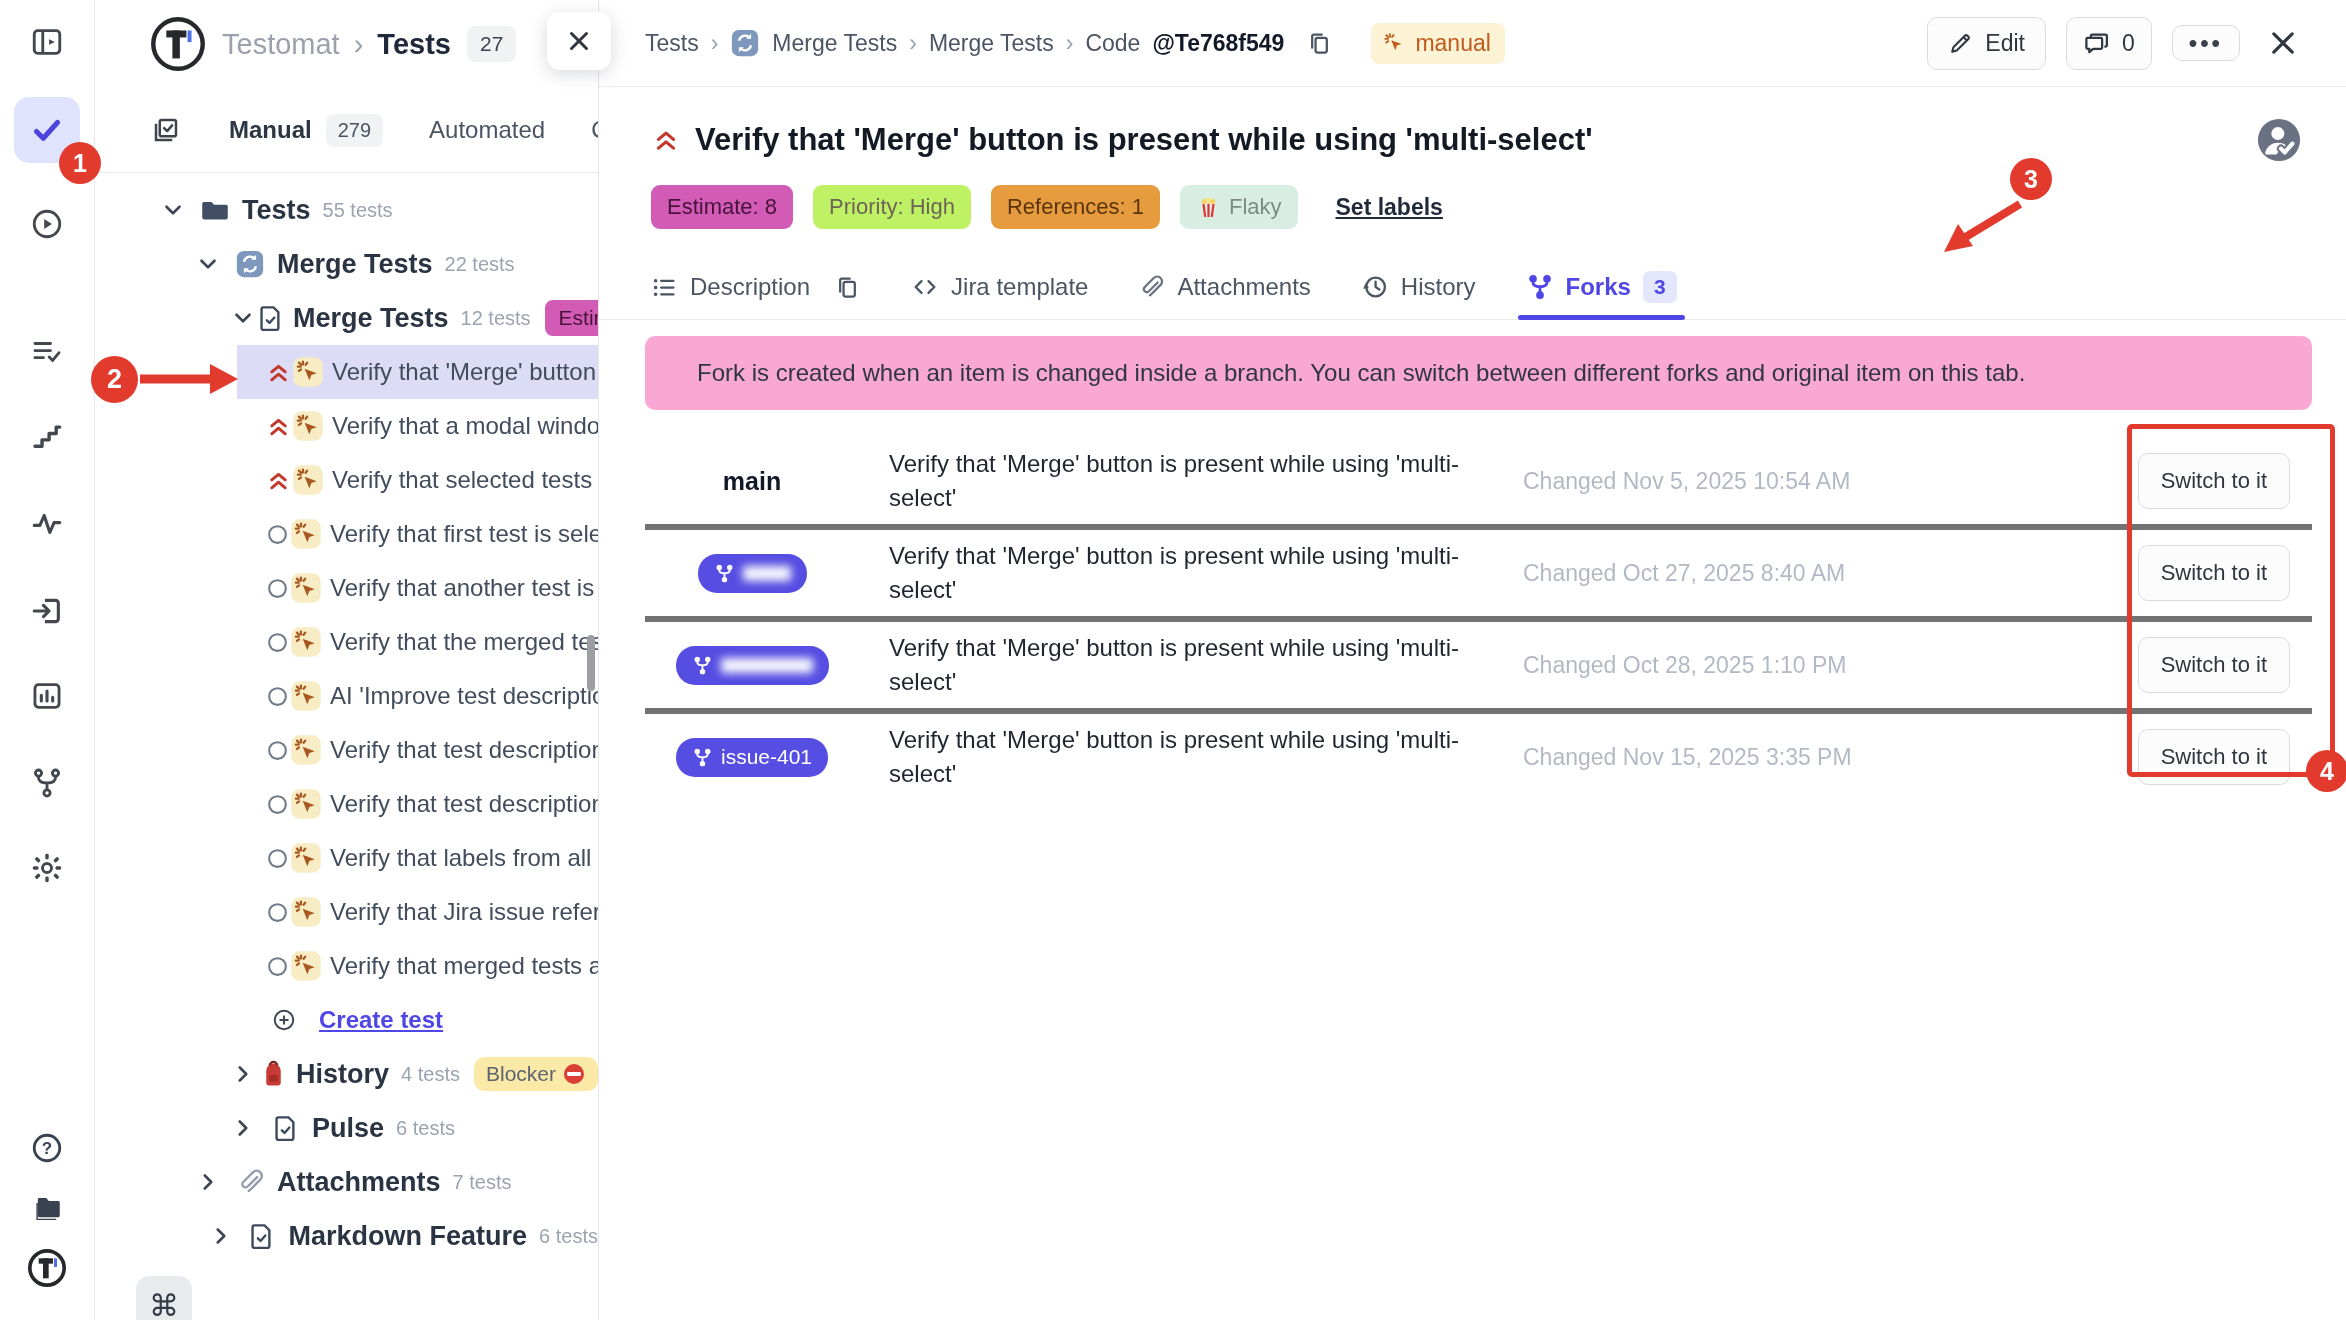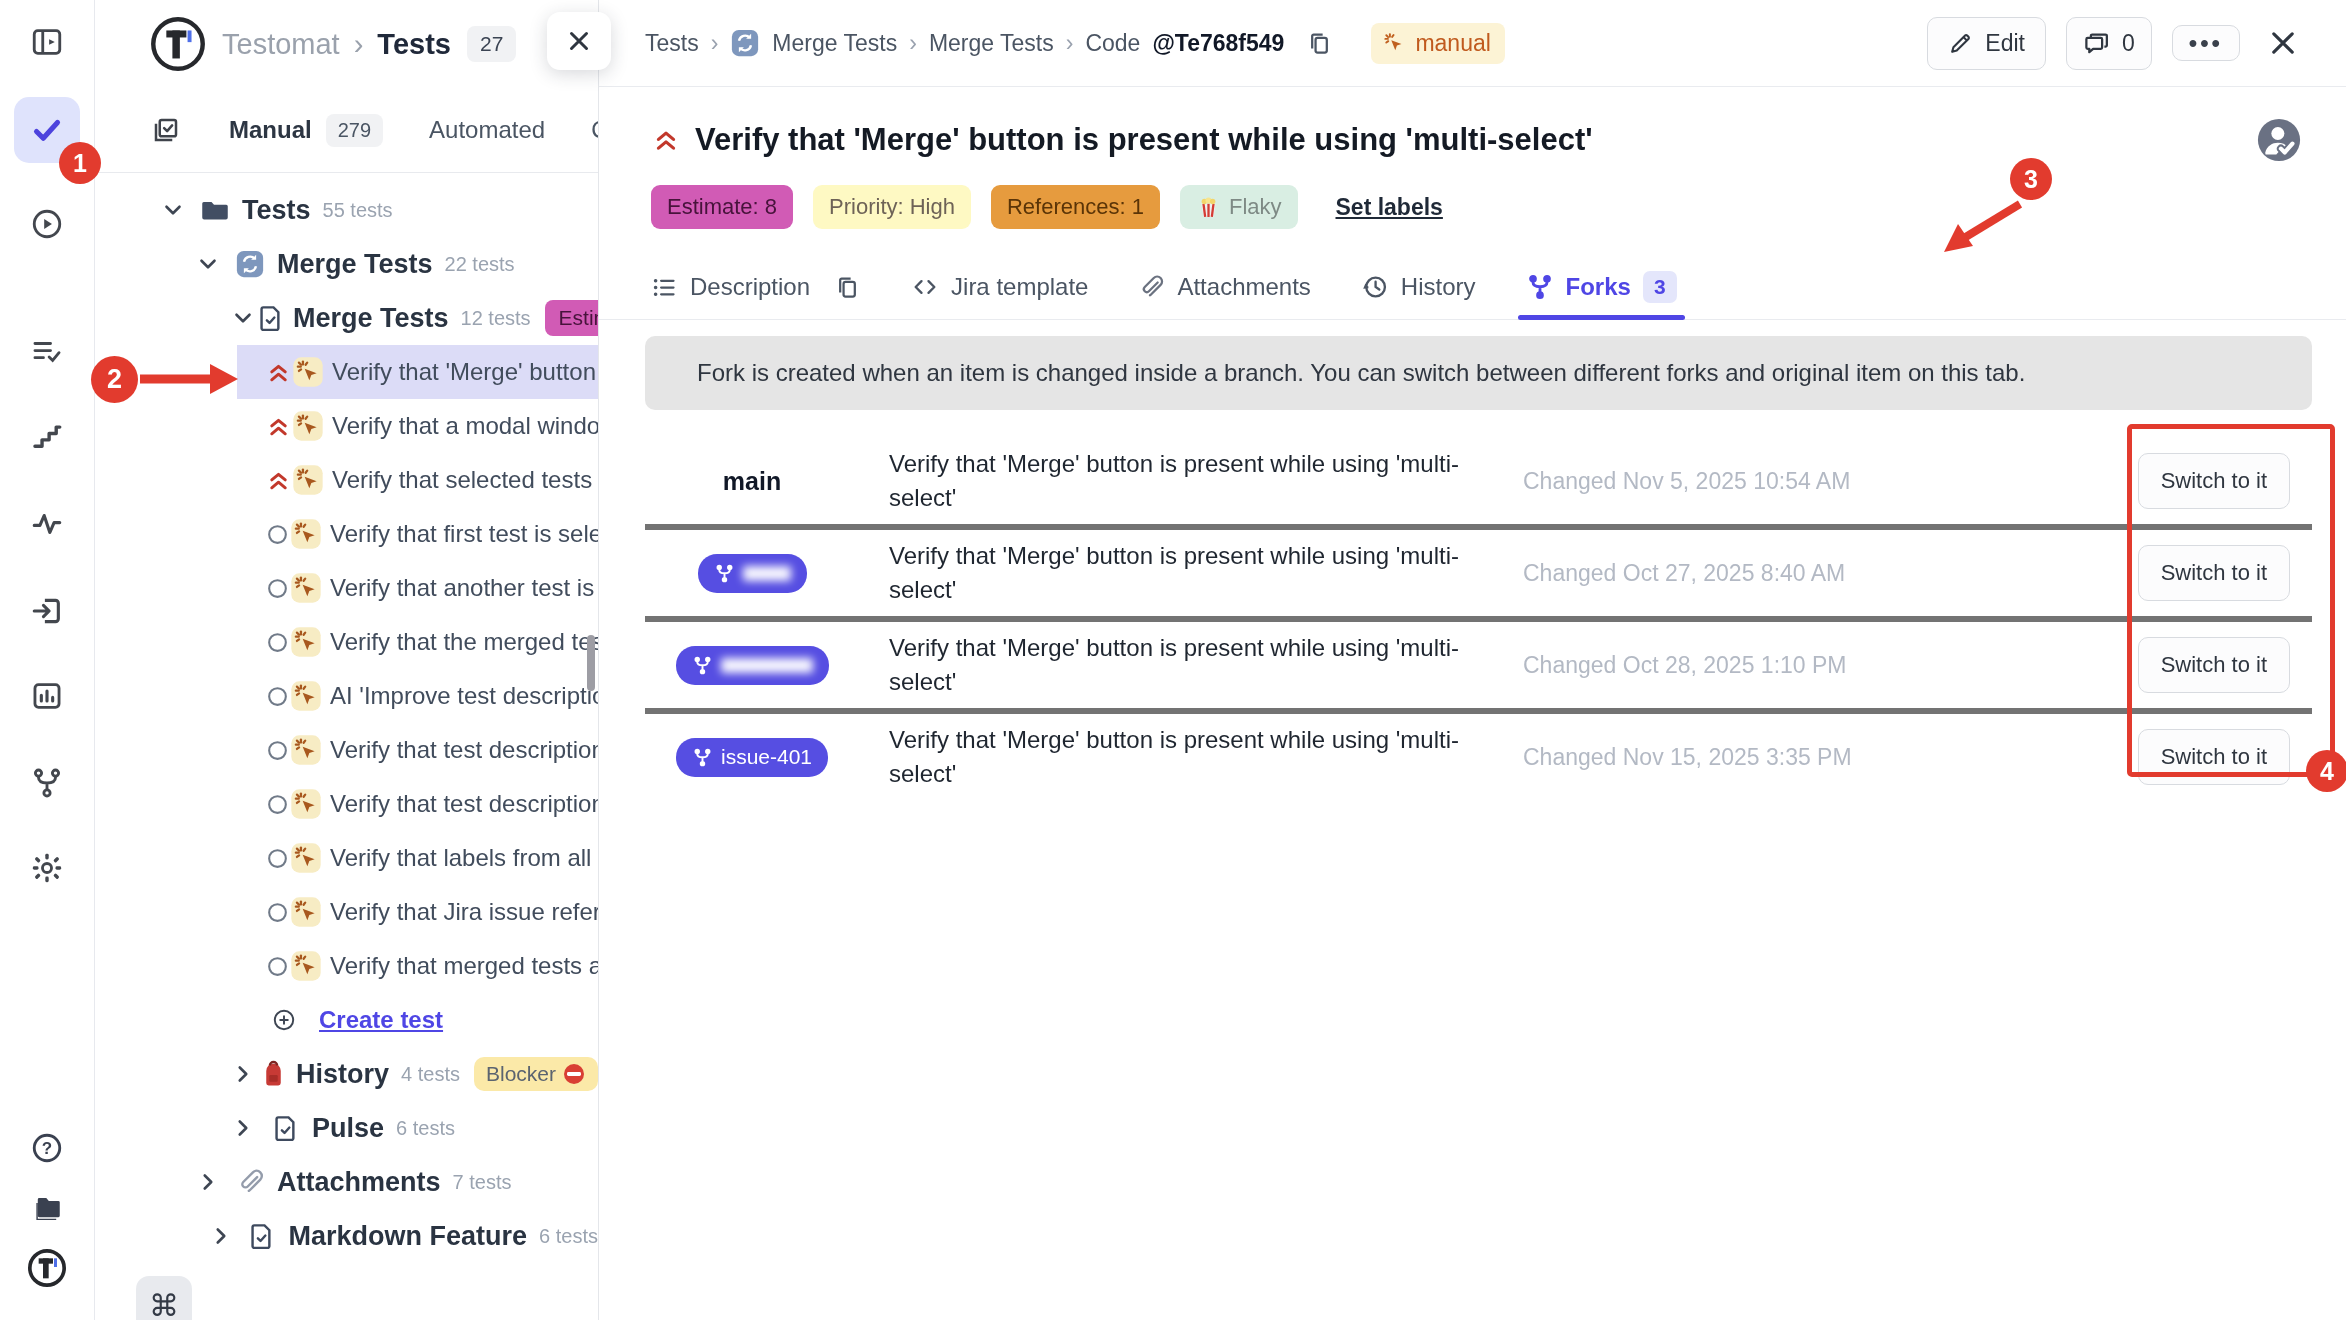--- a/index.html
+++ b/index.html
@@ -47,33 +47,33 @@
   .hbtn{display:flex;align-items:center;gap:12px;background:#fcfcfd;border:1px solid #d8dbe0;border-radius:10px;padding:12px 20px;font-size:23px;color:#2f3640;cursor:pointer;}
   .hbtn.sq{padding:12px 16px;}
   .dots3{font-size:24px;font-weight:700;color:#3a414c;letter-spacing:3px;line-height:10px;}
   .dclose{margin-left:6px;cursor:pointer;}
   .titlerow{display:flex;align-items:center;padding:30px 44px 0 52px;}
   .dtitle{font-size:31px;font-weight:700;color:#141a24;margin-left:14px;}
   .avatar{margin-left:auto;}
   .labels{display:flex;align-items:center;gap:20px;padding:22px 0 0 52px;}
   .lab{font-size:22px;border-radius:9px;padding:9px 16px;display:flex;align-items:center;gap:8px;}
   .lab.est{background:#d15bb5;color:#47133b;}
-  .lab.pri{background:#fef9c3;color:#6e6357;}
+  .lab.pri{background:#bef264;color:#6e6357;}
   .lab.ref{background:#e69b3e;color:#5a3407;}
   .lab.flk{background:#d9eee3;color:#7e8a85;}
   .setlabels{font-size:23px;font-weight:600;color:#1f2937;text-decoration:underline;margin-left:18px;cursor:pointer;}
   .dtabs{display:flex;align-items:center;gap:50px;padding:0 0 0 52px;margin-top:26px;border-bottom:1px solid #e9ebef;height:64px;}
   .dtab{display:flex;align-items:center;gap:12px;font-size:24px;color:#4b5563;height:100%;position:relative;cursor:pointer;}
   .dtab.active{color:#4f46e5;font-weight:600;}
   .dtab.active::after{content:"";position:absolute;left:-8px;right:-8px;bottom:-1px;height:5px;background:#4f46e5;border-radius:3px;}
   .tabcnt{background:#e4e6fb;color:#4f46e5;border-radius:7px;padding:4px 11px;font-size:21px;font-weight:600;}
   .rdots{display:flex;align-items:center;gap:7px;margin-left:4px;}
   .rdots i{width:16px;height:16px;border-radius:50%;display:block;}
   .copybtn{cursor:pointer;}
-  .banner{margin:16px 34px 0 46px;background:#e5e5e5;border-radius:10px;height:74px;display:flex;align-items:center;padding:0 52px;font-size:24px;color:#2f3640;}
+  .banner{margin:16px 34px 0 46px;background:#f9a8d4;border-radius:10px;height:74px;display:flex;align-items:center;padding:0 52px;font-size:24px;color:#2f3640;}
   .forks{margin:28px 34px 0 46px;}
   .frow{display:flex;align-items:center;min-height:86px;border-bottom:6px solid #737373;}
   .frow:last-child{border-bottom:none;}
   .fbranch{width:214px;display:flex;justify-content:center;align-items:center;flex:none;}
   .fmain{font-size:25px;font-weight:700;color:#111827;}
   .fpill{background:#564ee2;color:#fff;border-radius:19px;height:39px;display:flex;align-items:center;gap:8px;padding:0 16px;font-size:21px;}
   .blur{display:inline-block;height:15px;background:rgba(255,255,255,.95);border-radius:2px;filter:blur(4px);}
   .ftitle{padding-left:30px;width:610px;flex:none;font-size:24px;line-height:34px;color:#1f2630;}
   .fdate{margin-left:24px;font-size:23px;color:#b3b9c4;flex:none;}
   .fact{margin-left:auto;padding-right:22px;}

